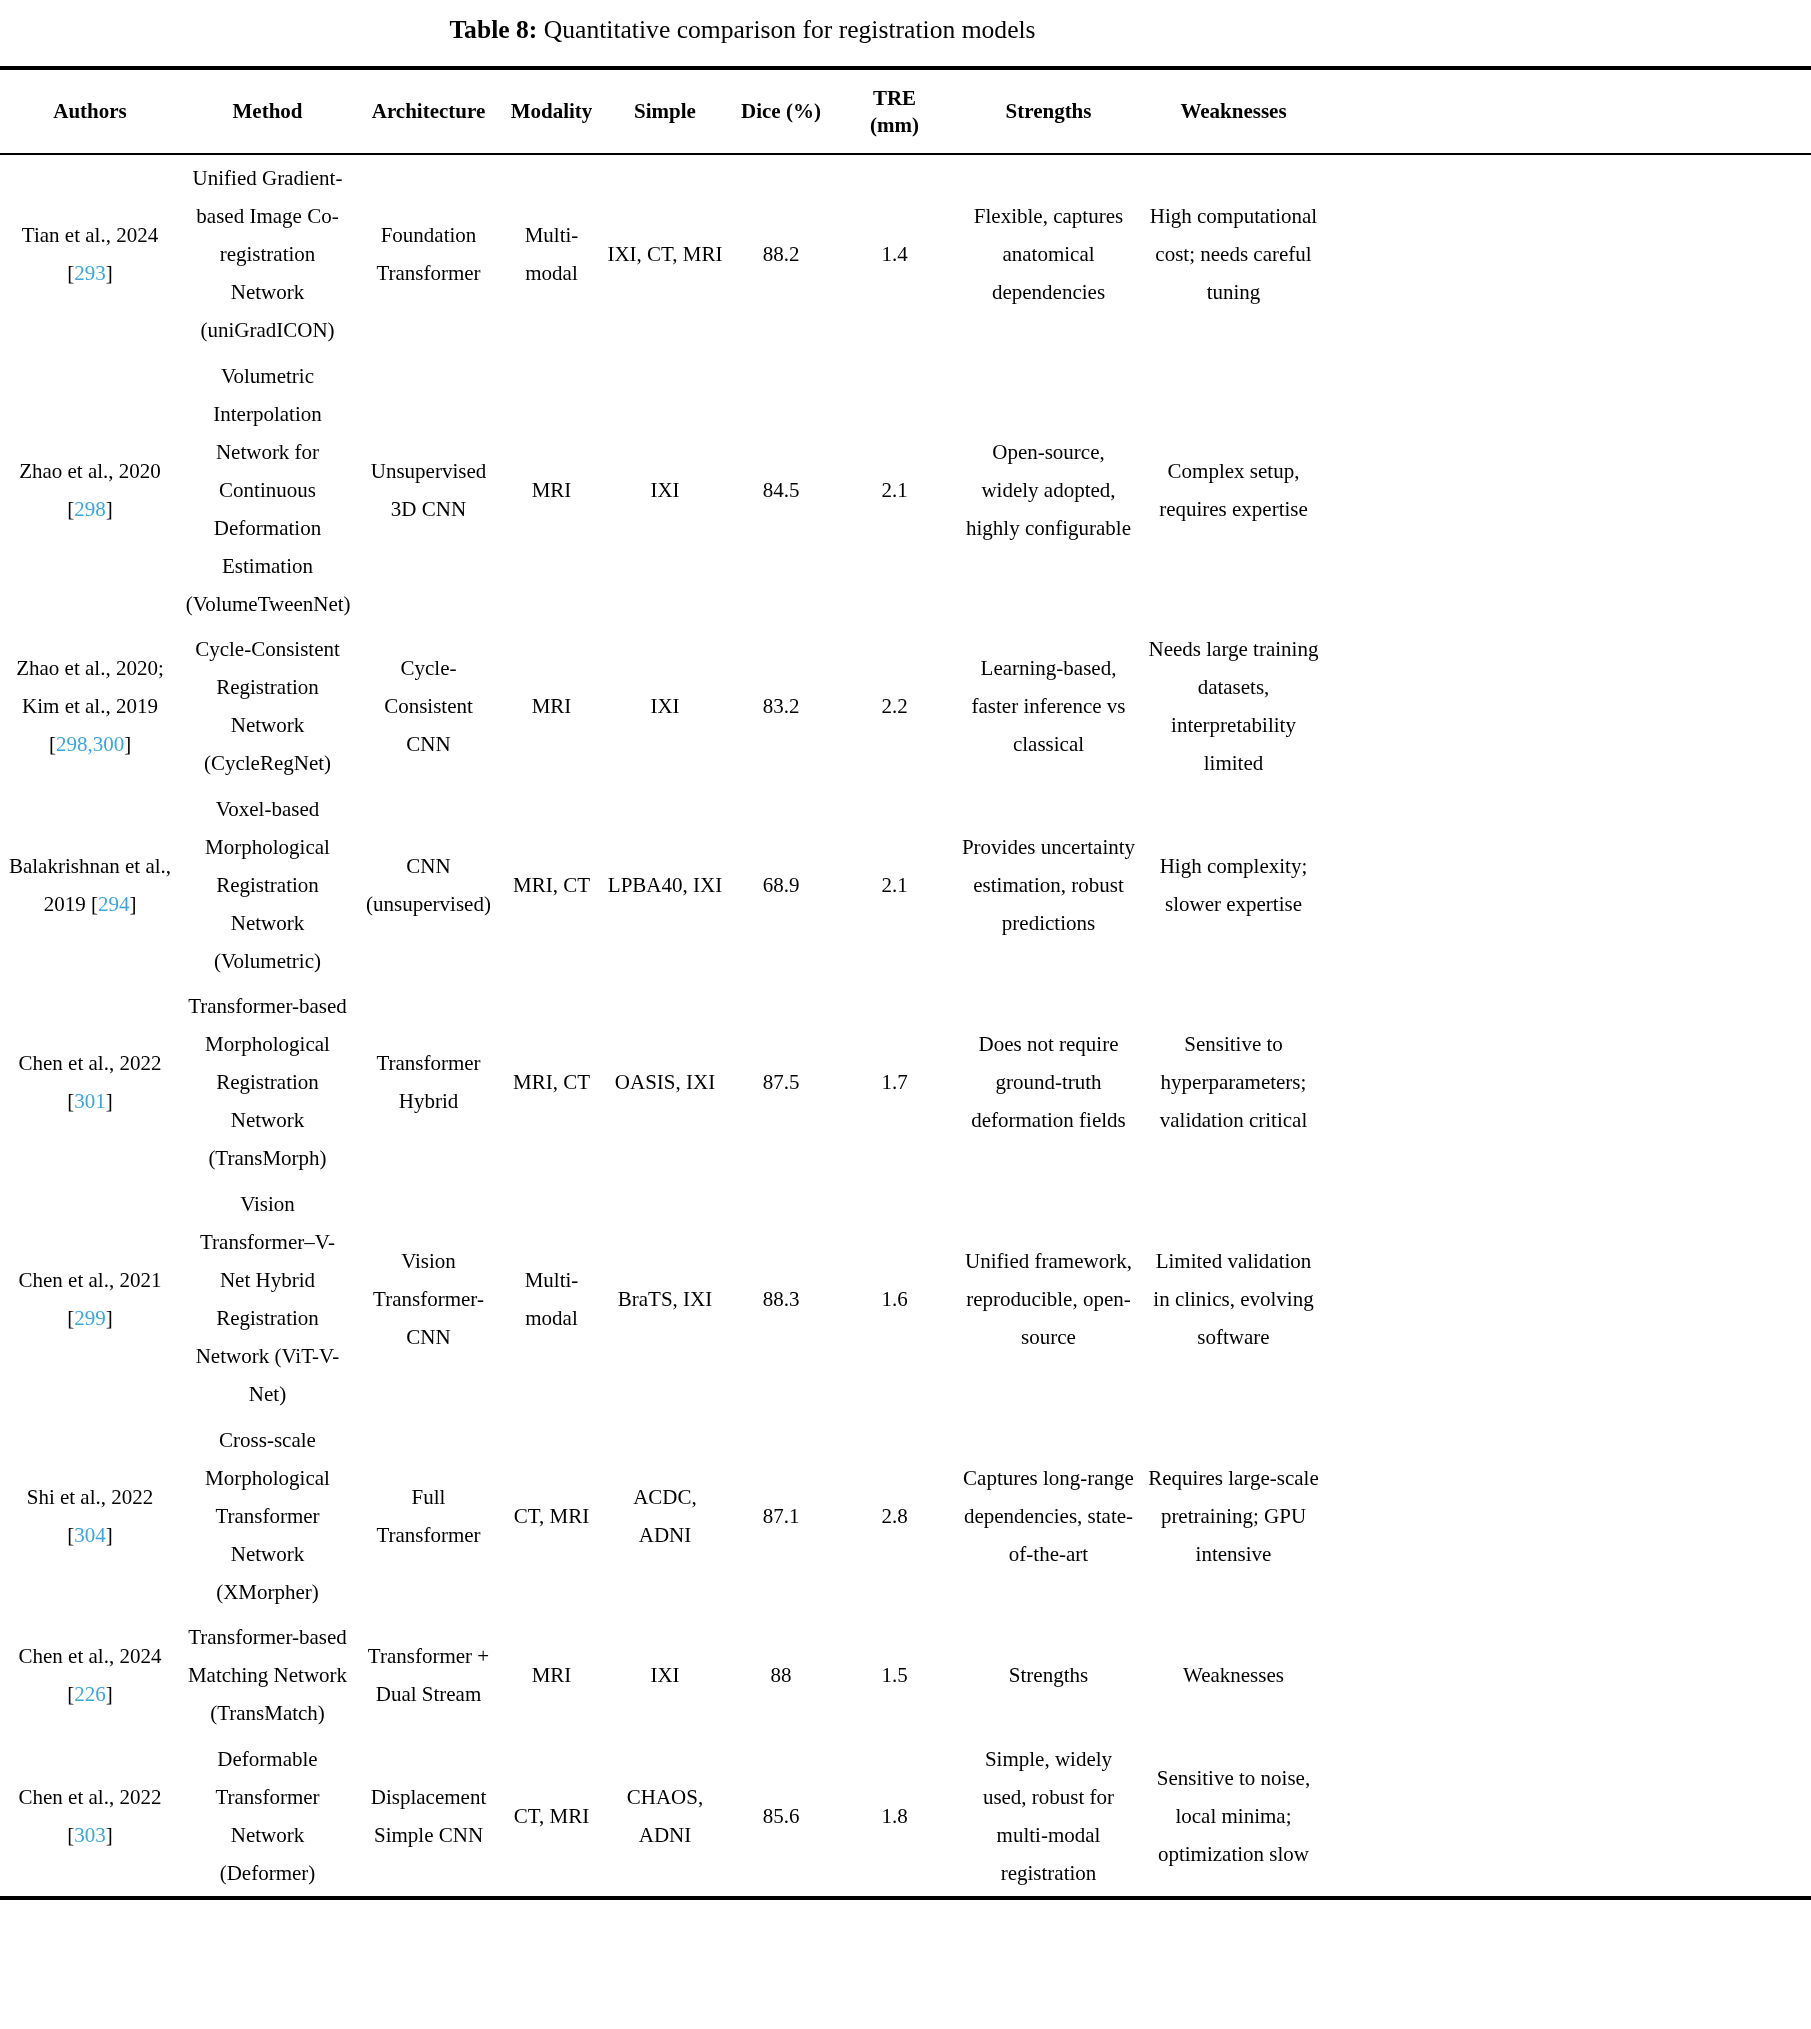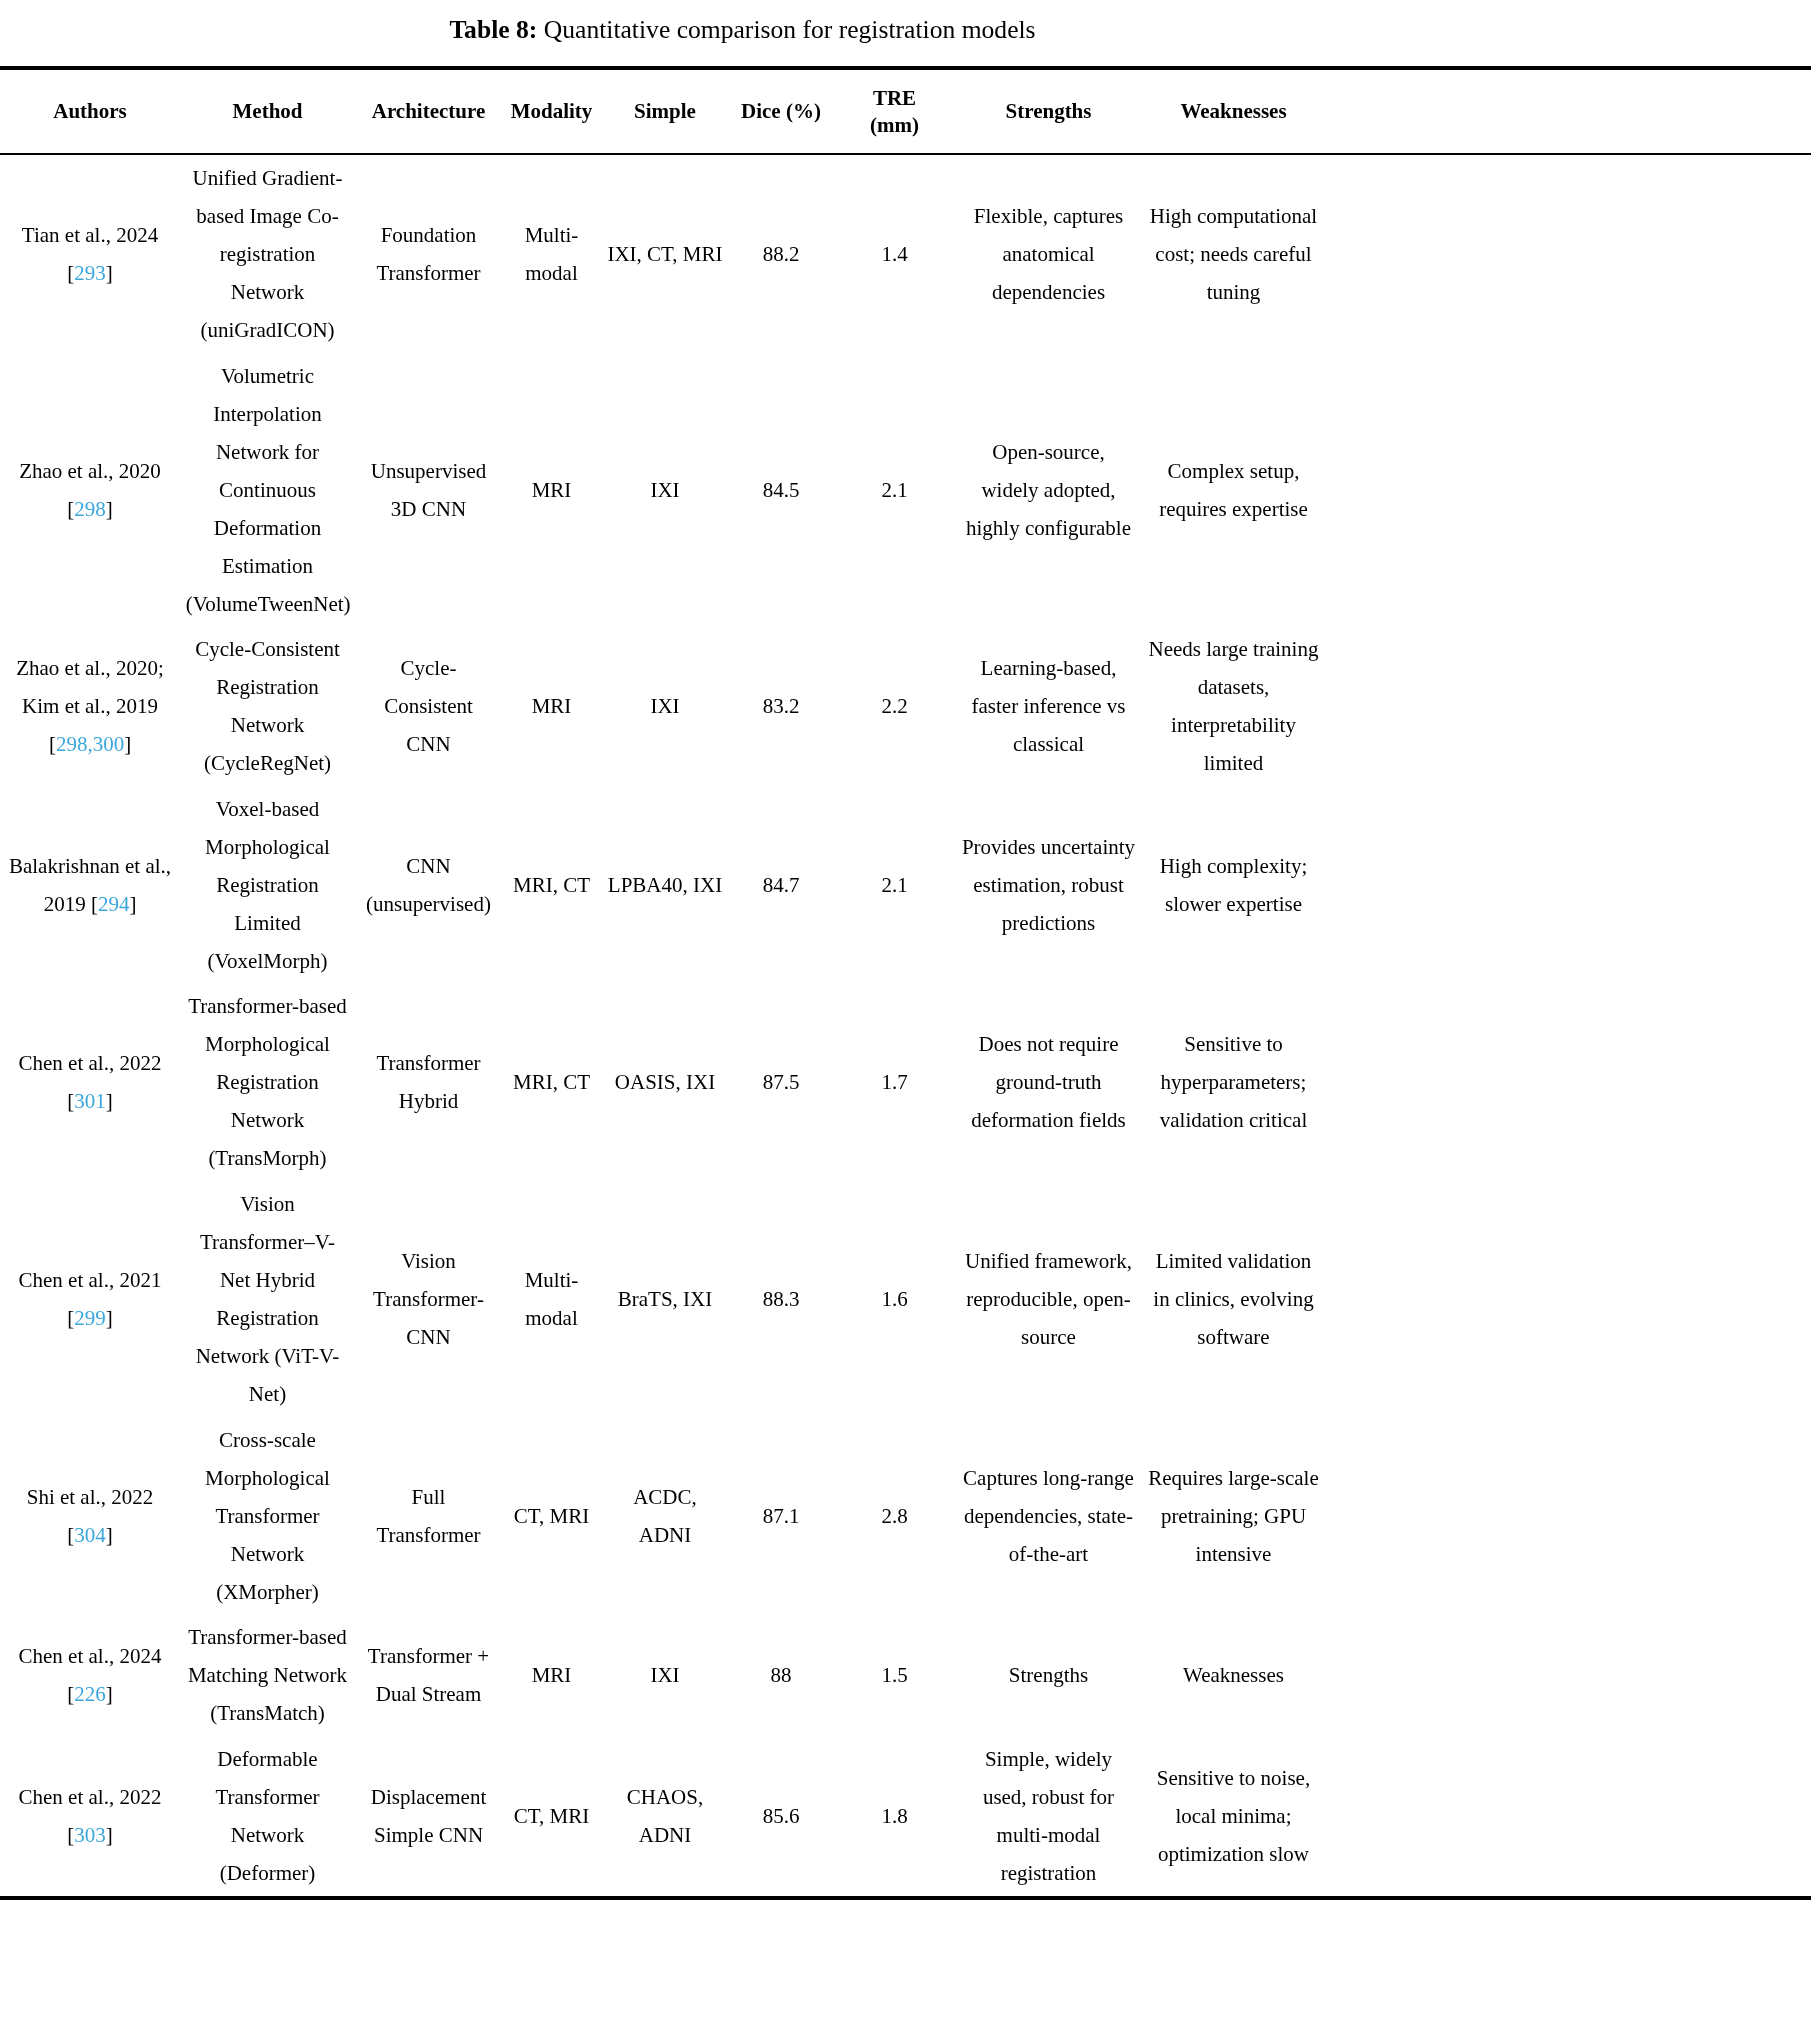--- a/index.html
+++ b/index.html
@@ -137,25 +137,25 @@
     <td>IXI</td>
     <td>83.2</td>
     <td>2.2</td>
     <td>Learning-based, faster inference vs classical</td>
     <td>Needs large training datasets, interpretability limited</td>
     <td></td>
   </tr>
 
   <tr>
     <td><span>Balakrishnan et al., 2019 [</span><a class="cite">294</a><span>]</span></td>
-    <td>Voxel-based Morphological Registration Limited (VoxelMorph)</td>
+    <td>Voxel-based Morphological Registration Network (Volumetric)</td>
     <td>CNN (unsupervised)</td>
     <td>MRI, CT</td>
     <td>LPBA40, IXI</td>
-    <td>84.7</td>
+    <td>68.9</td>
     <td>2.1</td>
     <td>Provides uncertainty estimation, robust predictions</td>
     <td>High complexity; slower expertise</td>
     <td></td>
   </tr>
 
   <tr>
     <td><span>Chen et al., 2022 [</span><a class="cite">301</a><span>]</span></td>
     <td>Transformer-based Morphological Registration Network (TransMorph)</td>
     <td>Transformer Hybrid</td>

